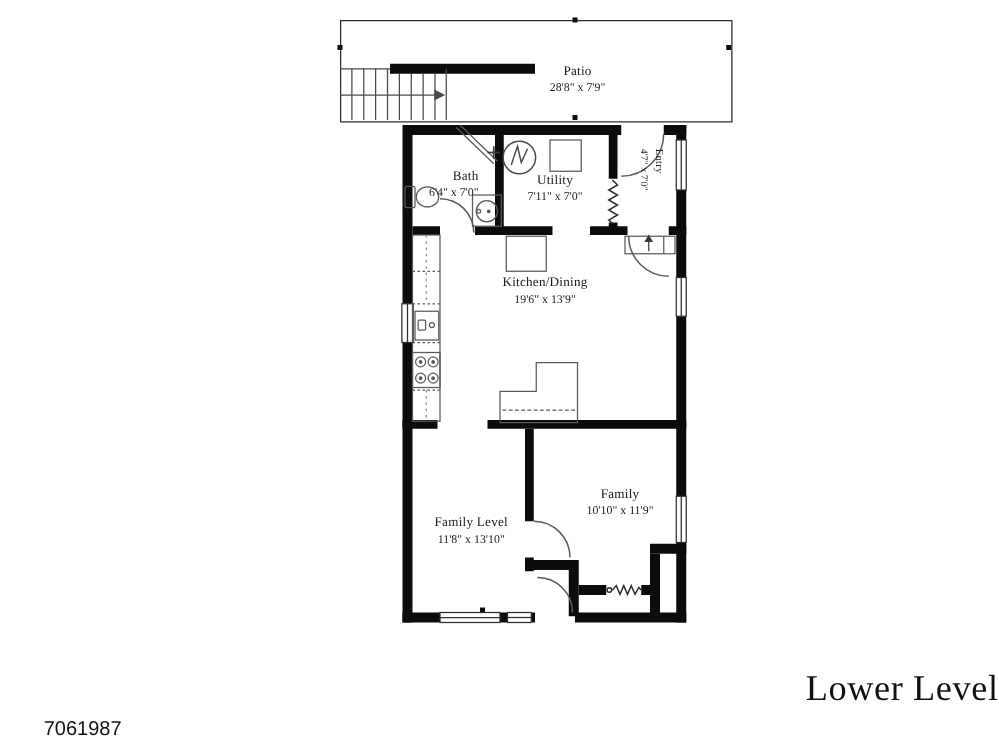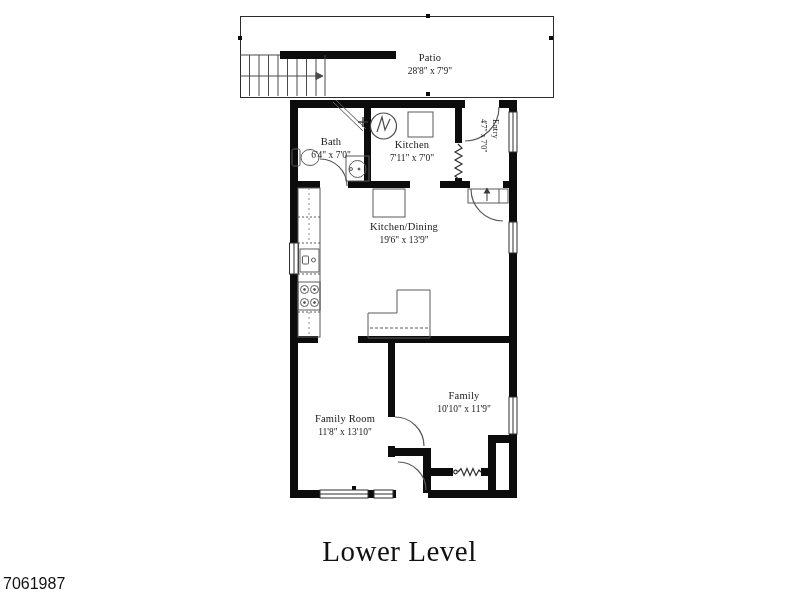--- a/index.html
+++ b/index.html
@@ -1,32 +1,32 @@
 <!DOCTYPE html>
 <html><head>
 <meta charset="utf-8">
 <style>
   html,body{margin:0;padding:0;background:#ffffff;}
   body{width:799px;height:600px;position:relative;overflow:hidden;
        font-family:"Liberation Serif", serif;color:#1a1a1a;}
-  .plan{position:absolute;inset:0;}
+  .plan{position:absolute;inset:0;margin-left:32px;}
   .w{position:absolute;background:#0c0c0c;}
   .tick{position:absolute;width:4px;height:4px;background:#0c0c0c;}
   .patio-outline{position:absolute;left:240px;top:16px;width:312px;height:80px;
        border:1px solid #2b2b2b;background:transparent;}
   svg.linework{position:absolute;left:0;top:0;}
   .room-label{position:absolute;text-align:center;transform:translateX(-50%);
        white-space:nowrap;line-height:1.35;}
   .room-name{display:block;font-size:10.5px;letter-spacing:.2px;}
   .room-dims{display:block;font-size:9.5px;}
   .vert-label{position:absolute;left:477px;top:119px;writing-mode:vertical-rl;
        text-orientation:mixed;line-height:1.5;text-align:left;}
   .vert-label .room-name{font-size:8.5px;}
   .vert-label .room-dims{font-size:8px;}
-  .plan-title{position:absolute;left:0;right:0;top:535px;text-align:center;
+  .plan-title{position:absolute;left:0;right:0;top:535px;text-align:right;
        font-size:29px;color:#111;letter-spacing:.5px;}
   .photo-id{position:absolute;left:3px;top:575px;
        font-family:"Liberation Sans", sans-serif;font-size:16px;color:#111;}
 </style>
 </head>
 <body>
 
 <div class="plan">
 
   <div class="patio-outline"></div>
@@ -198,42 +198,42 @@
       <line x1="487" y1="201" x2="487" y2="192" stroke="#3a3a3a"></line>
       <polygon points="483.5,193.5 490.5,193.5 487,187.5" fill="#3a3a3a" stroke="none"></polygon>
     </g>
   </svg>
 
   <div class="room-label" style="left:430px;top:51px;">
     <span class="room-name">Patio</span>
     <span class="room-dims">28'8" x 7'9"</span>
   </div>
 
-  <div class="room-label" style="left:331px;top:135px;">
+  <div class="room-label" style="left:331px;top:135px;text-align:right;">
     <span class="room-name">Bath</span>
     <span class="room-dims">6'4" x 7'0"</span>
   </div>
 
   <div class="room-label" style="left:412px;top:138px;">
-    <span class="room-name">Kitchen</span>
+    <span class="room-name">Utility</span>
     <span class="room-dims">7'11" x 7'0"</span>
   </div>
 
   <div class="vert-label">
     <span class="room-name">Entry</span>
     <span class="room-dims">4'7" x 7'0"</span>
   </div>
 
   <div class="room-label" style="left:404px;top:220px;">
     <span class="room-name">Kitchen/Dining</span>
     <span class="room-dims">19'6" x 13'9"</span>
   </div>
 
   <div class="room-label" style="left:345px;top:412px;">
-    <span class="room-name">Family Room</span>
+    <span class="room-name">Family Level</span>
     <span class="room-dims">11'8" x 13'10"</span>
   </div>
 
   <div class="room-label" style="left:464px;top:389px;">
     <span class="room-name">Family</span>
     <span class="room-dims">10'10" x 11'9"</span>
   </div>
 
   <div class="plan-title">Lower Level</div>
   <div class="photo-id">7061987</div>

